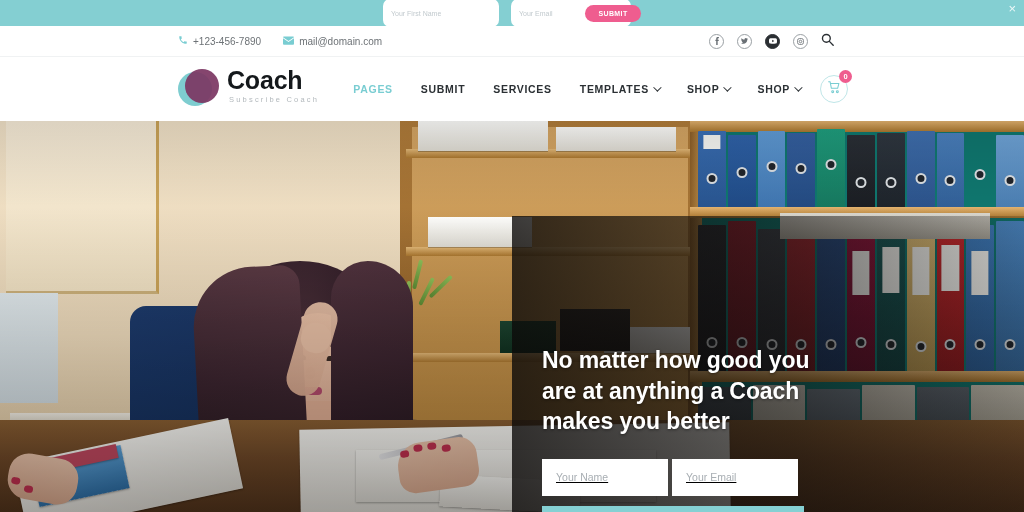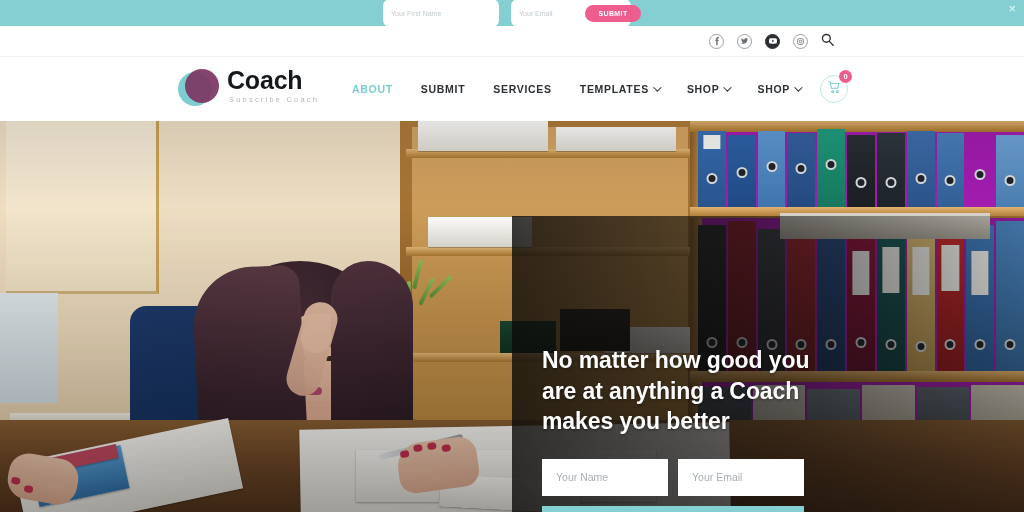--- a/index.html
+++ b/index.html
@@ -222,21 +222,21 @@
     display: flex;
     align-items: center;
     justify-content: center;
   }
 
   
   .hero {
     position: relative;
     height: 391px;
     overflow: hidden;
-    background: #a21caf;
+    background: #0f766e;
   }
   .hero-photo { position: absolute; inset: 0; }
 
   
   .wall {
     position: absolute;
     left: 0; top: 0;
     width: 430px; height: 100%;
     background:
       linear-gradient(180deg,#efe0c6 0%, #ecd9ba 55%, #d9c19a 100%);
@@ -529,21 +529,21 @@
   }
   .hero-title {
     color: #ffffff;
     font-size: 23px;
     font-weight: bold;
     line-height: 1.33;
     letter-spacing: -.1px;
     margin: 0 0 22px 0;
     text-shadow: 0 1px 3px rgba(0,0,0,.45);
   }
-  .hero-form { display: flex; gap: 10px; }
+  .hero-form { display: flex; gap: 4px; text-decoration: underline; }
   .hero-input {
     width: 126px;
     height: 37px;
     box-sizing: border-box;
     border: none;
     outline: none;
     background: #ffffff;
     padding: 0 14px;
     font-size: 10.5px;
     color: #9aa0a5;
@@ -570,20 +570,38 @@
 <div class="page">
 
   <div class="topbar">
     <input class="topbar-field" type="text" placeholder="Your First Name" style="">
     <input class="topbar-field email" type="text" placeholder="Your Email" style="">
     <button class="topbar-submit">SUBMIT</button>
     <span class="topbar-close">×</span>
   </div>
 
   <div class="contactbar">
+    <div class="contact-left">
+      <div class="contact-item">
+        <span class="ic">
+          <svg width="10" height="10" viewBox="0 0 24 24" fill="#79cdd2">
+              <path d="M6.6 10.8c1.4 2.8 3.8 5.1 6.6 6.6l2.2-2.2c.3-.3.7-.4 1-.2 1.2.4 2.4.6 3.6.6.6 0 1 .4 1 1V20c0 .6-.4 1-1 1C10.6 21 3 13.4 3 4c0-.6.4-1 1-1h3.5c.6 0 1 .4 1 1 0 1.3.2 2.5.6 3.6.1.4 0 .8-.2 1l-2.3 2.2z"></path>
+            </svg>
+        </span>
+        <span>+123-456-7890</span>
+      </div>
+      <div class="contact-item">
+        <span class="ic">
+          <svg width="11" height="9" viewBox="0 0 24 18" fill="#79cdd2">
+              <path d="M2 0h20a2 2 0 0 1 2 2L12 10 0 2a2 2 0 0 1 2-2zm-2 4.3 12 7.7 12-7.7V16a2 2 0 0 1-2 2H2a2 2 0 0 1-2-2V4.3z"></path>
+            </svg>
+        </span>
+        <span>mail@domain.com</span>
+      </div>
+    </div>
     <div class="contact-right">
       <span class="soc">
         <svg width="4" height="8" viewBox="0 0 6 12" fill="#6a7075">
             <path d="M4 4V2.8c0-.5.1-.8.9-.8H5.9V0H4.3C2.4 0 1.8 1 1.8 2.6V4H.6v2h1.2v6h2.2V6h1.5l.2-2H4z"></path>
           </svg>
       </span>
       <span class="soc">
         <svg width="7" height="6" viewBox="0 0 14 12" fill="#6a7075">
             <path d="M14 1.4c-.5.2-1 .4-1.6.5.6-.4 1-.9 1.2-1.6-.5.3-1.1.6-1.8.7A2.9 2.9 0 0 0 6.9 3.7c-2.4-.1-4.5-1.3-5.9-3A2.9 2.9 0 0 0 1.9 4.6c-.5 0-.9-.2-1.3-.4 0 1.4 1 2.6 2.3 2.8-.4.1-.8.1-1.2.1.3 1.1 1.4 2 2.6 2A5.8 5.8 0 0 1 0 10.4 8.2 8.2 0 0 0 4.4 11.7c5.3 0 8.2-4.4 8.2-8.2V3.1c.6-.4 1-.9 1.4-1.5z"></path>
           </svg>
@@ -615,21 +633,21 @@
         <span class="c-plum"></span>
       </span>
       <span class="logo-text">
         <span class="logo-title">Coach</span>
         <span class="logo-sub">Subscribe Coach</span>
       </span>
     </div>
 
     <div class="nav">
       <div class="nav-item active">
-        <span>ABOUT</span>
+        <span>PAGES</span>
       </div>
       <div class="nav-item">
         <span>SUBMIT</span>
       </div>
       <div class="nav-item">
         <span>SERVICES</span>
       </div>
       <div class="nav-item">
         <span>TEMPLATES</span>
         <span class="caret"></span>

